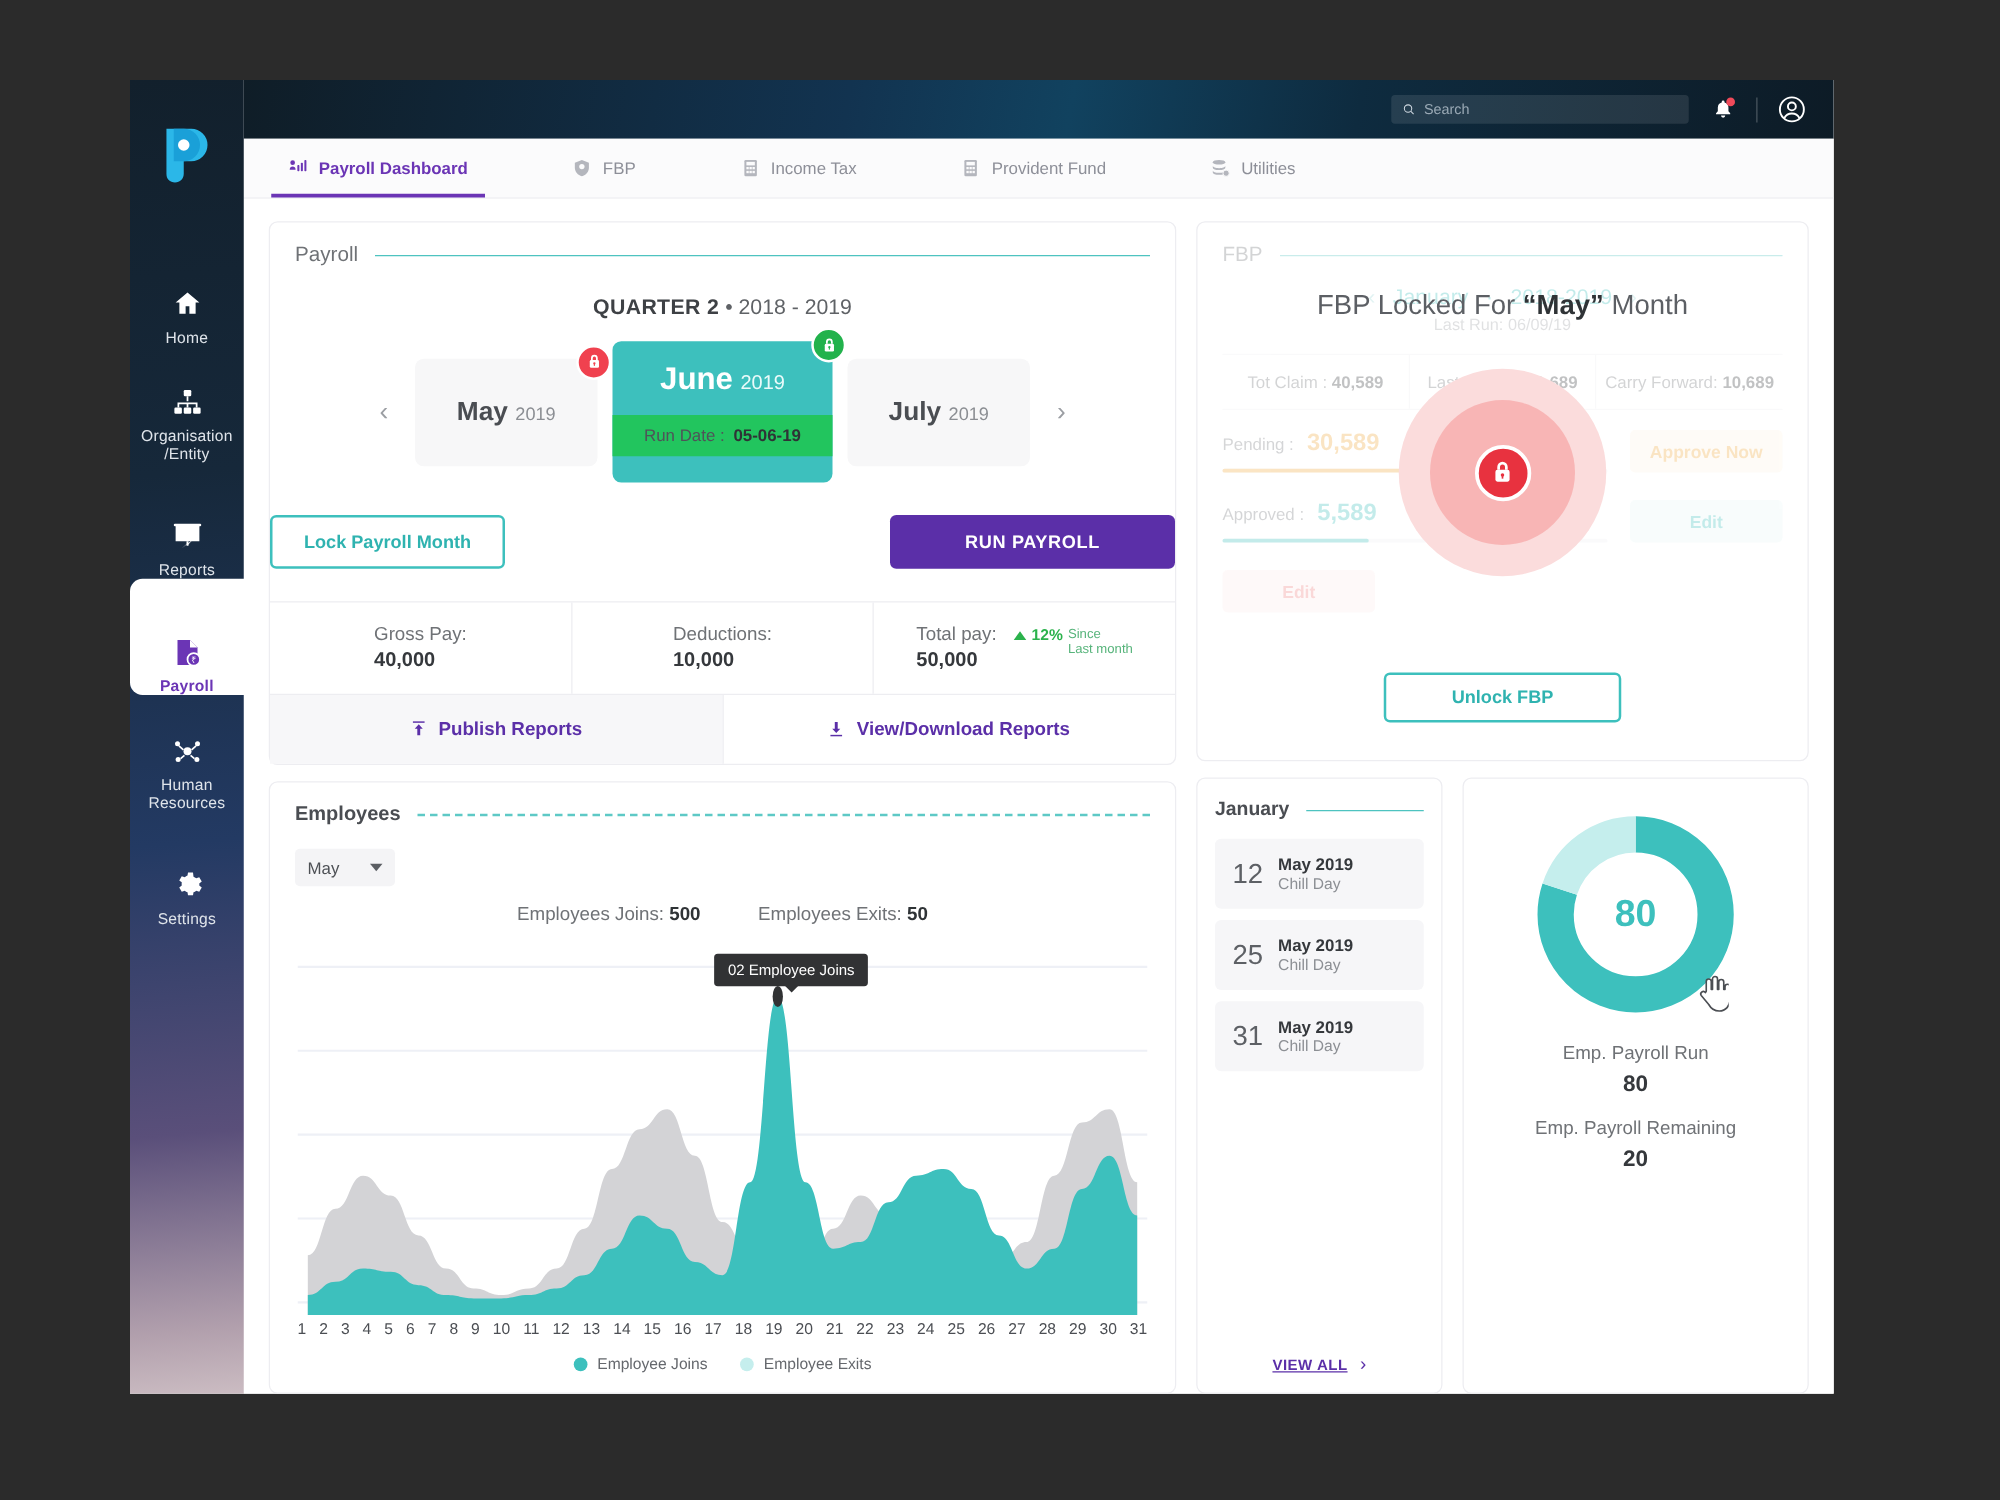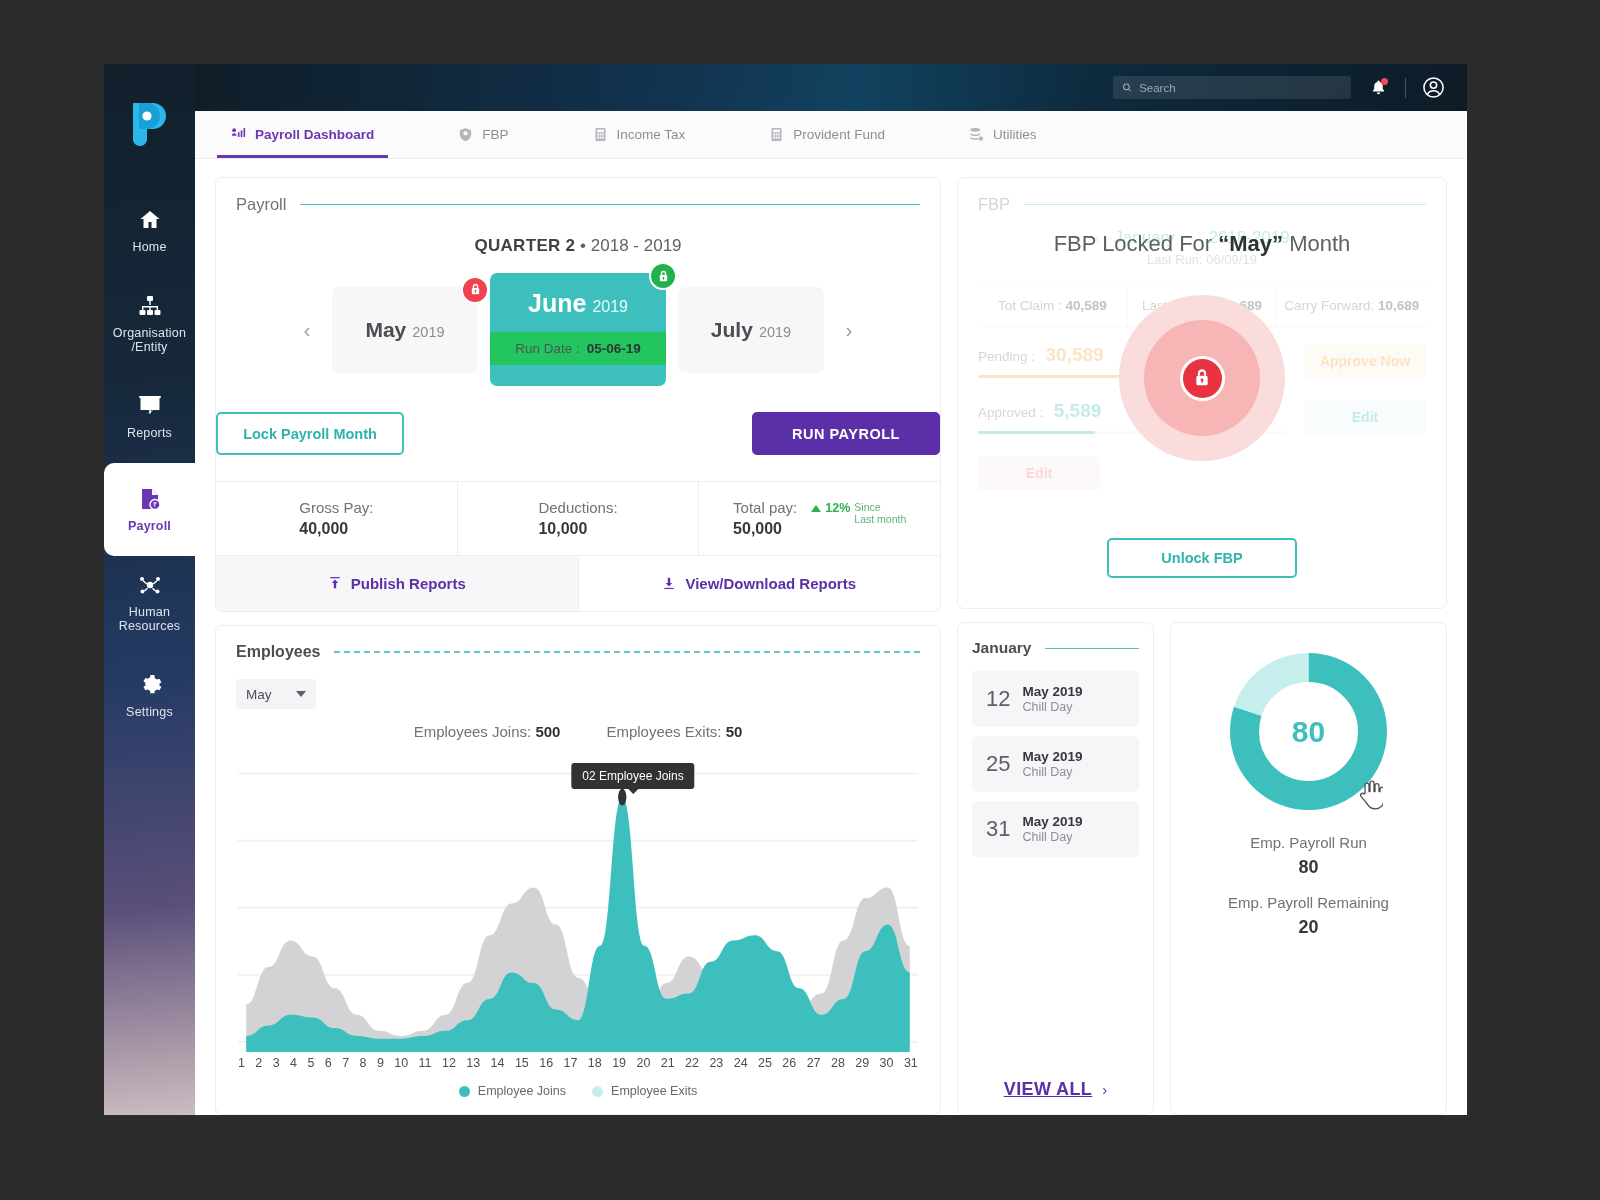--- a/index.html
+++ b/index.html
@@ -21,21 +21,21 @@
     width: 91px; flex: 0 0 91px; position: relative;
     background: linear-gradient(175deg,#12202c 0%,#16283a 30%,#233a63 58%,#5a4f7a 80%,#b2a0ad 95%,#cbbcc2 100%);
     padding-top: 24px;
   }
   .logo { height: 72px; display:flex; align-items:center; justify-content:center; }
   .logo svg { display:block; }
   .nav-list { margin-top: 24px; position: relative; }
   .nav-item {
     position: relative; z-index: 2;
     height: 93px; display: flex; flex-direction: column;
-    align-items: center; justify-content: center; gap: 7px;
+    align-items: center; justify-content: flex-end; gap: 7px;
     color: #dfe4ea; cursor: pointer;
   }
   .nav-item .ico { width: 26px; height: 26px; display:flex; align-items:center; justify-content:center; }
   .nav-item .ico svg { width: 24px; height: 24px; fill: #ffffff; }
   .nav-label { font-size: 12.5px; line-height: 14px; text-align: center; letter-spacing: .2px; }
   .nav-item.active { color: #6b35b5; }
   .nav-item.active .ico svg { fill: #6b35b5; }
   .nav-item.active .nav-label { font-weight: bold; }
   .active-pill {
     position: absolute; left: 0; right: -10px;
@@ -128,21 +128,21 @@
     display: flex; align-items: center; justify-content: center;
     border: 2.5px solid #ffffff;
   }
   .badge svg { width: 13px; height: 13px; fill: #fff; }
   .badge.locked { background: #f0414f; }
   .badge.unlocked { background: #22b24c; }
 
   .btn-row { display: flex; justify-content: space-between; gap: 18px; margin-top: 26px; }
   .btn { border-radius: 5px; cursor: pointer; font-size: 14.5px; font-weight: bold; display:flex; align-items:center; justify-content:center; }
   .btn-lock { width: 188px; height: 43px; background: #fff; border: 2px solid #3dc0bd; color: #2fb3b0; }
-  .btn-run { width: 188px; height: 43px; background: #5b2fa8; border: none; color: #fff; letter-spacing: .5px; }
+  .btn-run { width: 228px; height: 43px; background: #5b2fa8; border: none; color: #fff; letter-spacing: .5px; }
 
   .stats { display: flex; border-top: 1px solid #ededf1; margin-top: 26px; }
   .stat { flex: 1; padding: 17px 0 17px 0; display: flex; justify-content: center; gap: 14px; align-items: flex-start; }
   .stat + .stat { border-left: 1px solid #ededf1; }
   .stat .lab { font-size: 15px; color: #6f7276; }
   .stat .num { font-size: 16px; color: #35383c; font-weight: bold; margin-top: 4px; }
   .delta { display: flex; align-items: flex-start; gap: 4px; margin-top: 2px; }
   .tri { width: 0; height: 0; border-left: 5px solid transparent; border-right: 5px solid transparent; border-bottom: 7px solid #2bb24c; margin-top: 4px; }
   .delta .pct { font-size: 12.5px; color: #2bb24c; font-weight: bold; }
   .delta .since { font-size: 10.5px; color: #57b47b; line-height: 12px; }
@@ -224,21 +224,21 @@
 
   
   .bottom-right { display: flex; gap: 16px; flex: 1; min-height: 0; }
   .holidays { width: 197px; flex: 0 0 197px; display: flex; flex-direction: column; position: relative; }
   .hol-list { padding: 14px 14px 0 14px; display: flex; flex-direction: column; gap: 9px; }
   .hol-item { background: #f6f6f8; border-radius: 5px; height: 56px; display: flex; align-items: center; gap: 12px; padding: 0 14px; cursor: pointer; }
   .hol-day { font-size: 22px; color: #5d6065; }
   .hol-txt .m { font-size: 13.5px; color: #35383c; font-weight: bold; }
   .hol-txt .s { font-size: 12.5px; color: #8c8f94; margin-top: 1px; }
   .viewall { position: absolute; bottom: 14px; left: 0; right: 0; display: flex; align-items: center; justify-content: center; gap: 10px; cursor: pointer; }
-  .viewall .t { font-size: 18px; font-weight: bold; color: #5b2fa8; text-decoration: underline; letter-spacing: .4px; }
+  .viewall .t { font-size: 12px; font-weight: bold; color: #5b2fa8; text-decoration: underline; letter-spacing: .4px; }
   .viewall .c { color: #5b2fa8; font-size: 15px; }
 
   .analytics { flex: 1; display: flex; flex-direction: column; align-items: center; min-width: 0; position: relative; }
   .donut-wrap { position: relative; margin-top: 22px; width: 173px; height: 173px; }
   .donut-val { position: absolute; inset: 0; display: flex; align-items: center; justify-content: center; font-size: 30px; font-weight: bold; color: #3dc0bd; }
   .cursor-hand { position: absolute; right: 12px; bottom: 8px; width: 26px; height: 30px; }
   .an-lab { font-size: 15px; color: #6f7276; margin-top: 16px; }
   .an-num { font-size: 18px; color: #35383c; font-weight: bold; margin-top: 6px; }
 </style>
 </head>

